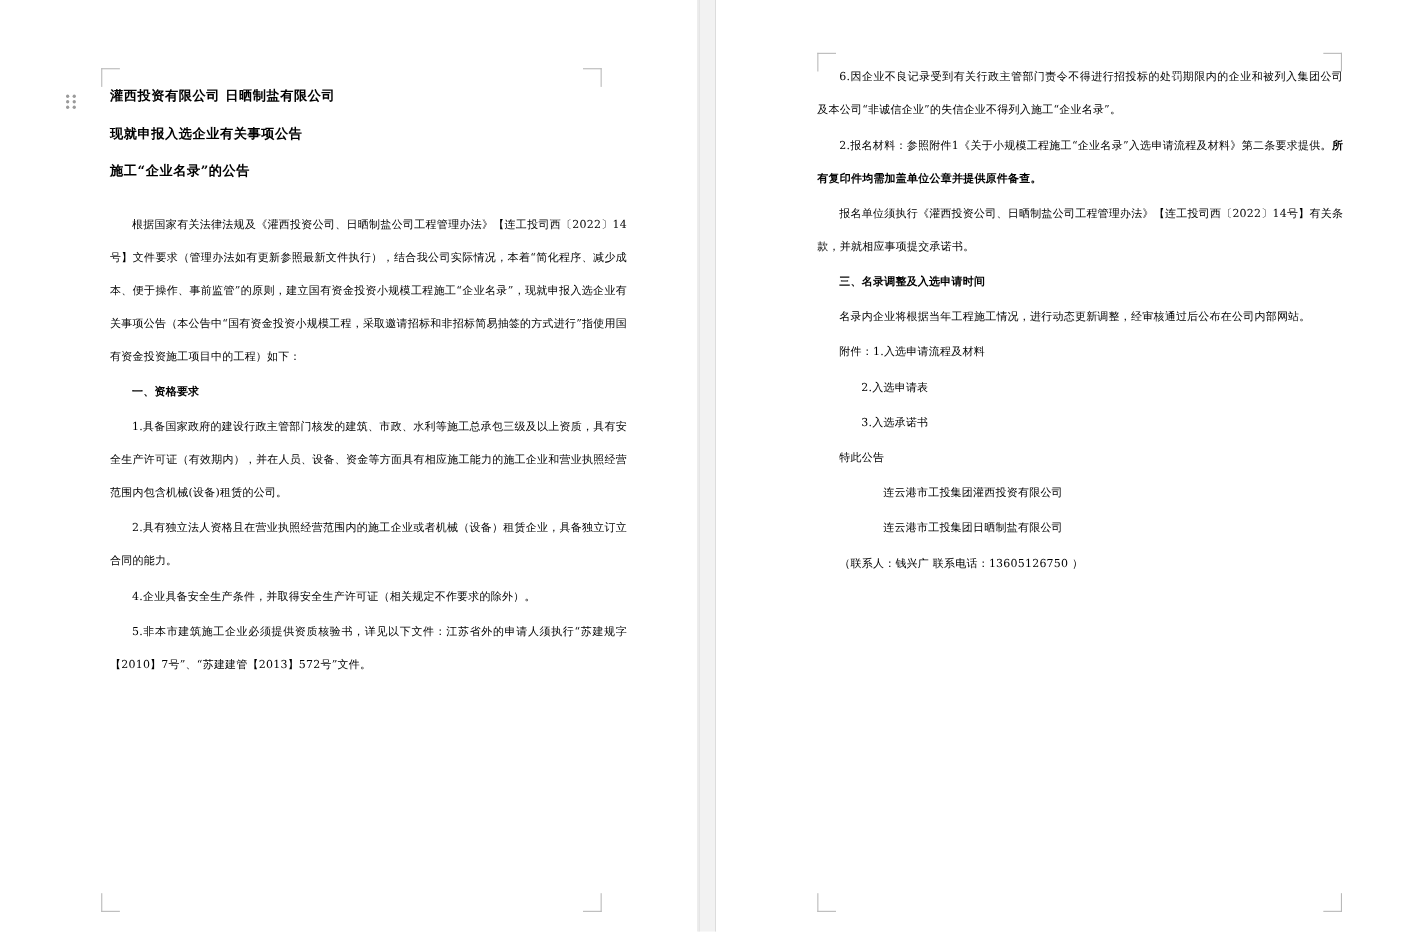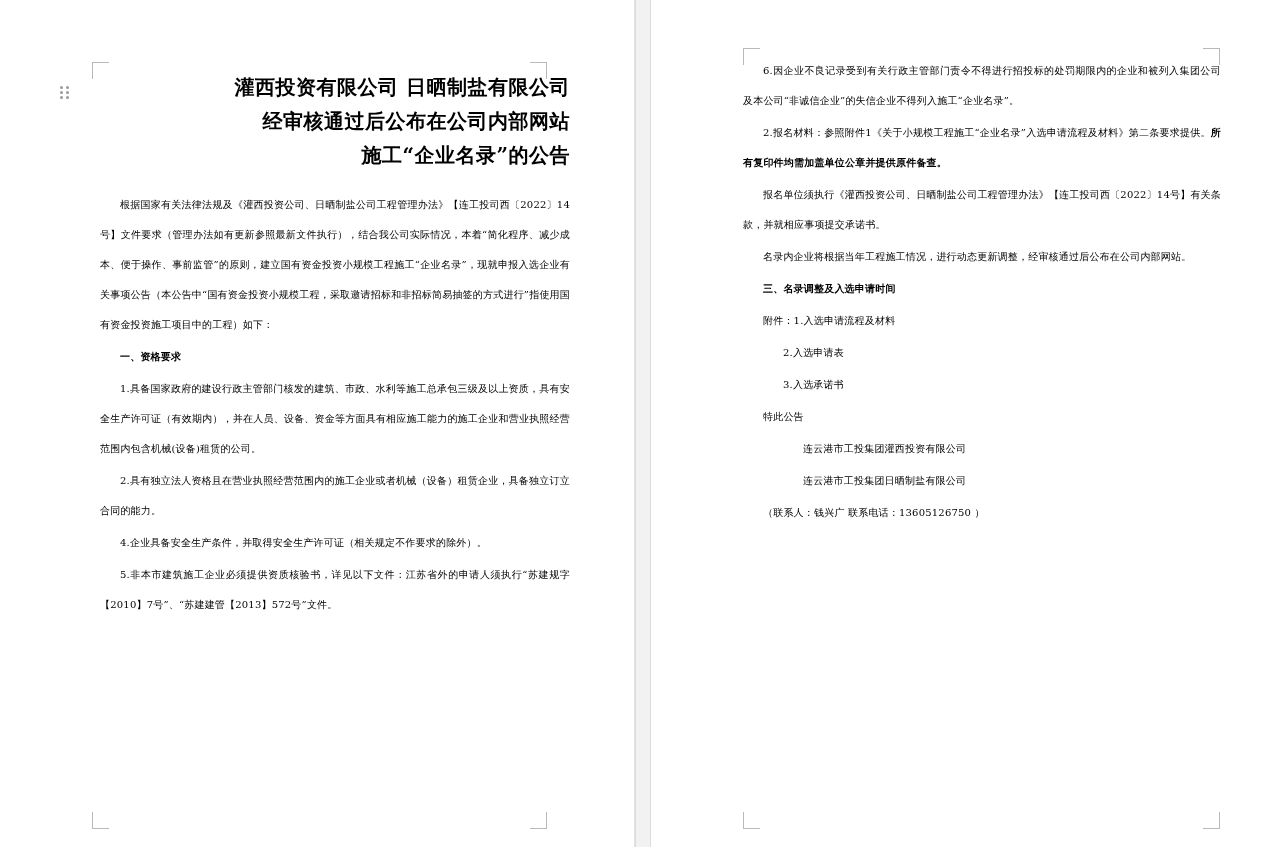--- a/index.html
+++ b/index.html
@@ -74,23 +74,23 @@
   .content {
     position: absolute;
     top: 70px;
     font-family: "DejaVu Serif", "Liberation Serif", serif;
     color: #000000;
   }
   .content.left { left: 100px; width: 470px; }
   .content.right { left: 52px; width: 470px; top: 56px; }
 
   .title-block {
-    text-align: right;
+    text-align: left;
     font-weight: bold;
-    font-size: 20px;
+    font-size: 12px;
     line-height: 34px;
     letter-spacing: 0.5px;
     margin-bottom: 18px;
   }
   .title-block div { white-space: nowrap; }
 
   p.para {
     margin: 0 0 2px 0;
     font-size: 10px;
     line-height: 30px;
@@ -128,21 +128,21 @@
         <i></i>
         <i></i>
         <i></i>
         <i></i>
         <i></i>
     </div>
 
     <div class="content left">
       <div class="title-block">
         <div>灌西投资有限公司 日晒制盐有限公司</div>
-        <div>经审核通过后公布在公司内部网站</div>
+        <div>现就申报入选企业有关事项公告</div>
         <div>施工“企业名录”的公告</div>
       </div>
 
       <p class="para indent2">根据国家有关法律法规及《灌西投资公司、日晒制盐公司工程管理办法》【连工投司西〔2022〕14号】文件要求（管理办法如有更新参照最新文件执行），结合我公司实际情况，本着“简化程序、减少成本、便于操作、事前监管”的原则，建立国有资金投资小规模工程施工“企业名录”，现就申报入选企业有关事项公告（本公告中“国有资金投资小规模工程，采取邀请招标和非招标简易抽签的方式进行”指使用国有资金投资施工项目中的工程）如下：</p>
       <p class="para center-head">一、资格要求</p>
       <p class="para indent2">1.具备国家政府的建设行政主管部门核发的建筑、市政、水利等施工总承包三级及以上资质，具有安全生产许可证（有效期内），并在人员、设备、资金等方面具有相应施工能力的施工企业和营业执照经营范围内包含机械(设备)租赁的公司。</p>
       <p class="para indent2">2.具有独立法人资格且在营业执照经营范围内的施工企业或者机械（设备）租赁企业，具备独立订立合同的能力。</p>
       <p class="para indent2">4.企业具备安全生产条件，并取得安全生产许可证（相关规定不作要求的除外）。</p>
       <p class="para indent2">5.非本市建筑施工企业必须提供资质核验书，详见以下文件：江苏省外的申请人须执行“苏建规字【2010】7号”、“苏建建管【2013】572号”文件。</p>
     </div>
@@ -153,22 +153,22 @@
   <div class="page page-right">
     <div class="crop tl" style="left:92px; top:48px;"></div>
     <div class="crop tr" style="left:552px; top:48px;"></div>
     <div class="crop bl" style="left:92px; top:812px;"></div>
     <div class="crop br" style="left:552px; top:812px;"></div>
 
     <div class="content right" style="left:92px; width:478px;">
       <p class="para indent2">6.因企业不良记录受到有关行政主管部门责令不得进行招投标的处罚期限内的企业和被列入集团公司及本公司“非诚信企业”的失信企业不得列入施工“企业名录”。</p>
       <p class="para indent2"><span>2.报名材料：参照附件1《关于小规模工程施工“企业名录”入选申请流程及材料》第二条要求提供。</span><span class="bold">所有复印件均需加盖单位公章并提供原件备查。</span></p>
       <p class="para indent2">报名单位须执行《灌西投资公司、日晒制盐公司工程管理办法》【连工投司西〔2022〕14号】有关条款，并就相应事项提交承诺书。</p>
+      <p class="para center-head">三、名录调整及入选申请时间</p>
       <p class="para indent2">名录内企业将根据当年工程施工情况，进行动态更新调整，经审核通过后公布在公司内部网站。</p>
-      <p class="para center-head">三、名录调整及入选申请时间</p>
       <p class="para indent2">附件：1.入选申请流程及材料</p>
       <p class="para indent4">2.入选申请表</p>
       <p class="para indent4">3.入选承诺书</p>
       <p class="para indent2">特此公告</p>
       <p class="para sign">连云港市工投集团灌西投资有限公司</p>
       <p class="para sign">连云港市工投集团日晒制盐有限公司</p>
       <p class="para contact">（联系人：钱兴广    联系电话：13605126750 ）</p>
     </div>
   </div>
 

